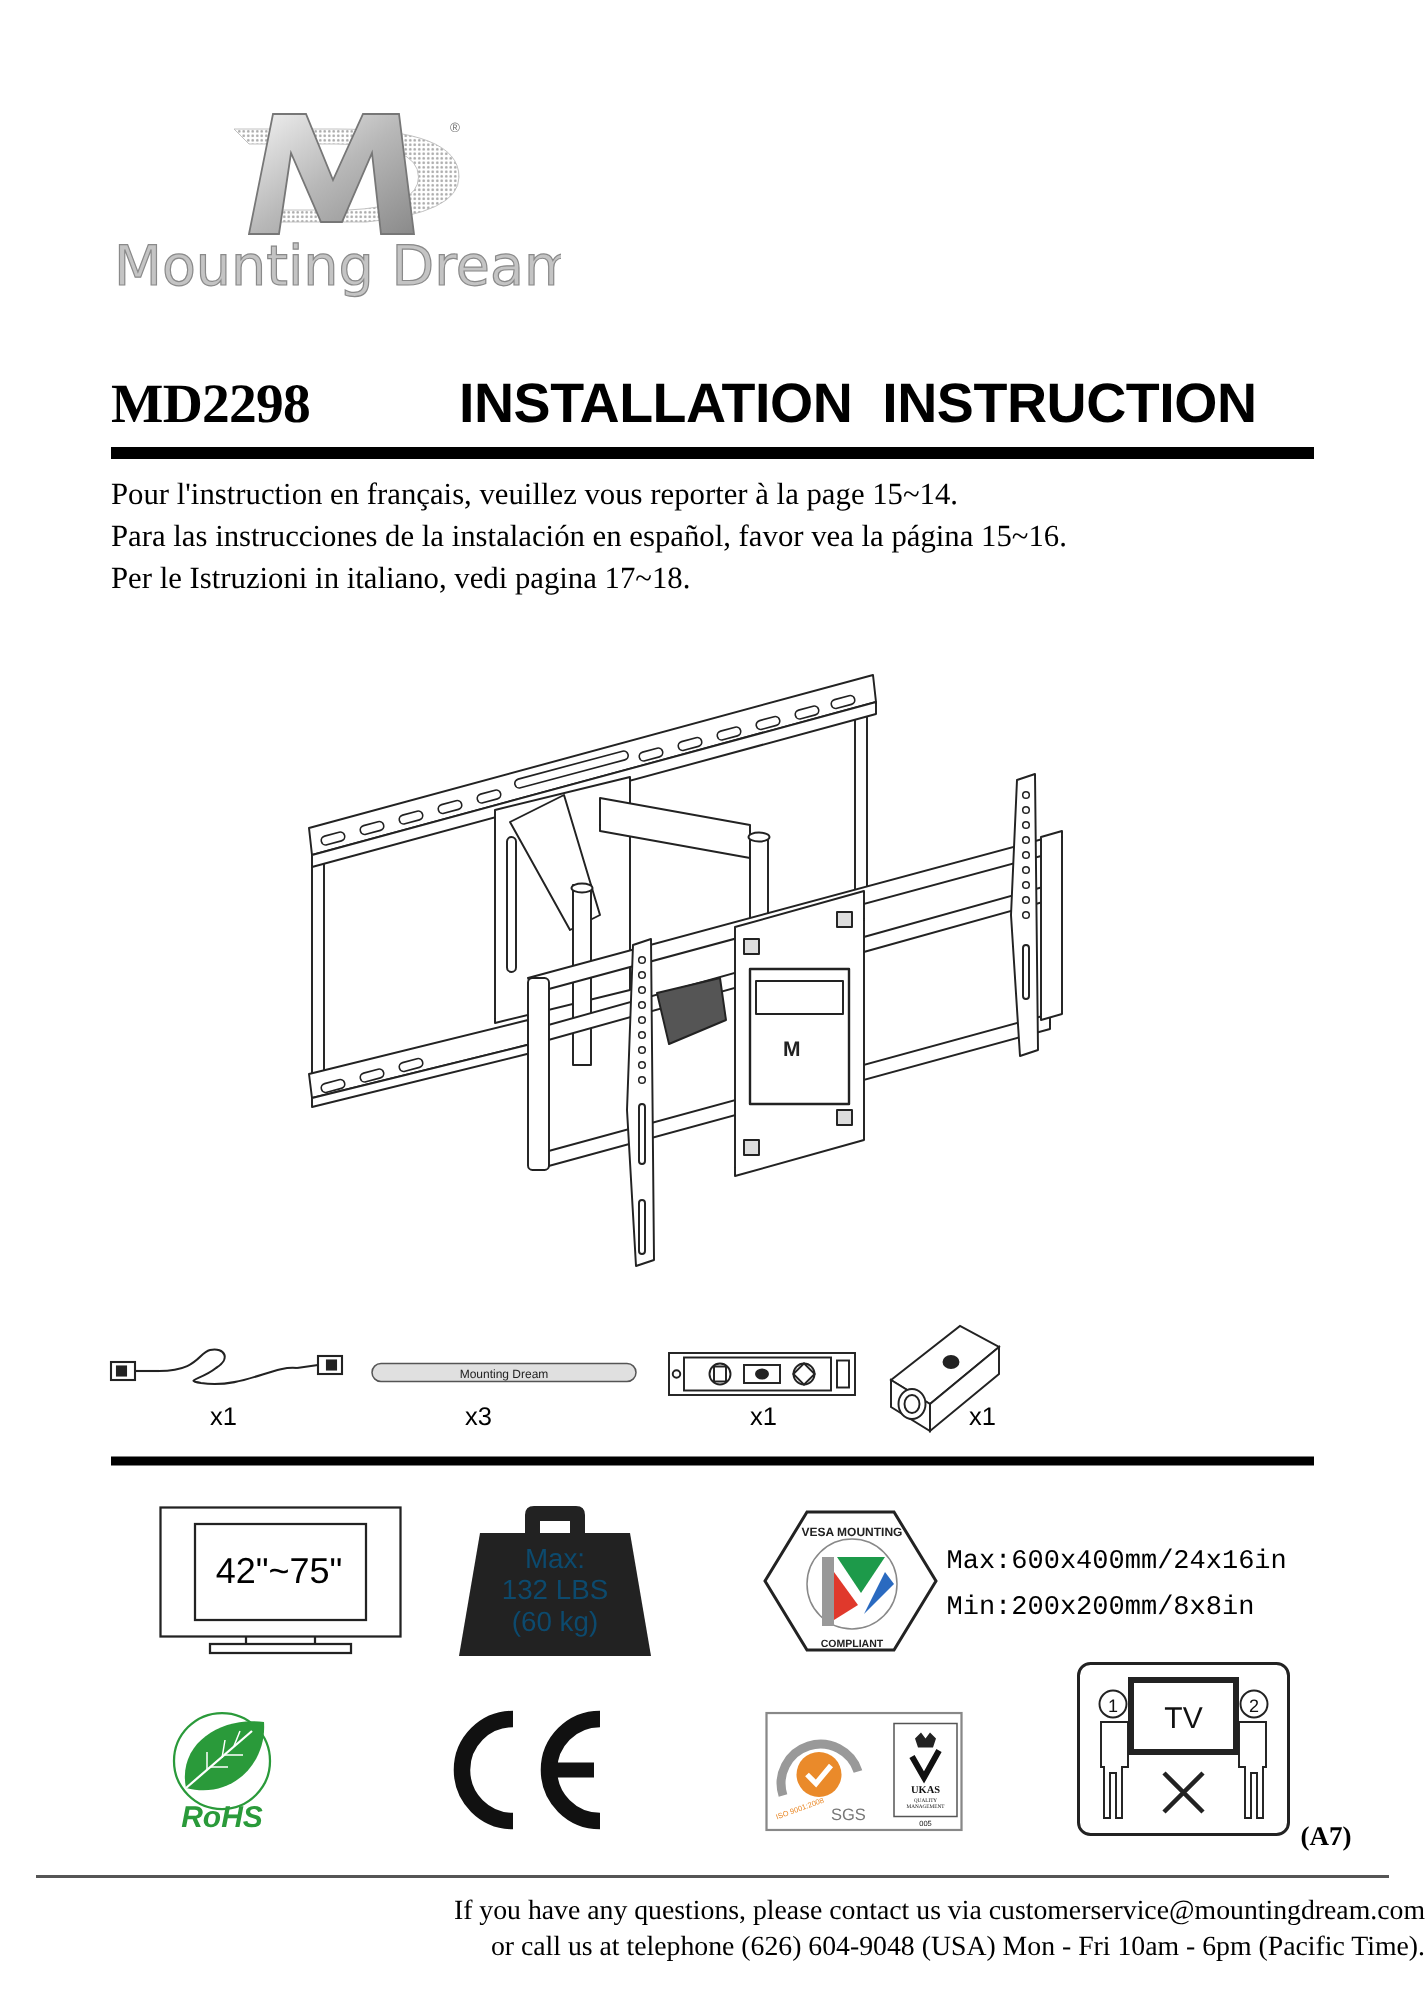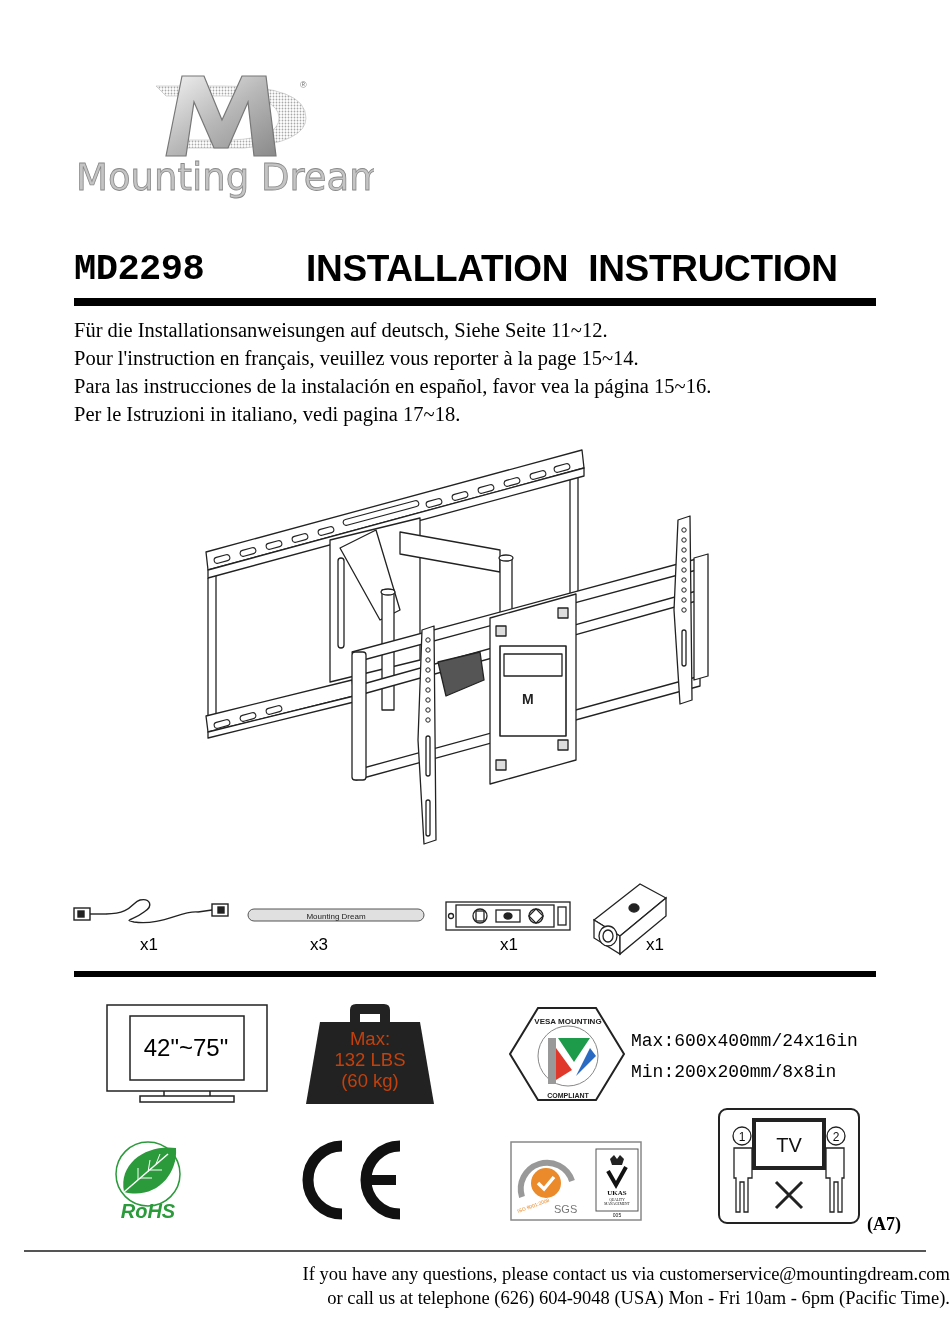--- a/index.html
+++ b/index.html
@@ -4,21 +4,21 @@
 <style>
   html, body { margin: 0; padding: 0; background: #ffffff; }
   body { width: 950px; height: 1339px; position: relative; overflow: hidden; font-family: "Liberation Serif", serif; color: #000; }
   .abs { position: absolute; }
 
   
   .logo { left: 74px; top: 68px; width: 300px; height: 132px; }
   .logo svg { width: 100%; height: 100%; }
 
   
-  .title-model { left: 74px; top: 248px; font-family: Liberation Mono, monospace; font-weight: bold; font-size: 37px; letter-spacing: -0.5px; }
+  .title-model { left: 74px; top: 248px; font-family: Liberation Serif, serif; font-weight: bold; font-size: 37px; letter-spacing: -0.5px; }
   .title-main { left: 306px; top: 248px; font-family: Liberation Sans, sans-serif; font-weight: bold; font-size: 37px; letter-spacing: -0.3px; }
   .title-rule { left: 74px; top: 298px; width: 802px; height: 8px; background: #000; }
 
   
   .lang { left: 74px; top: 316px; font-size: 20.5px; line-height: 28px; }
   .lang div { white-space: nowrap; }
 
   
   .drawing { left: 200px; top: 440px; width: 560px; height: 420px; }
   .drawing svg { width: 100%; height: 100%; }
@@ -28,21 +28,21 @@
   .acc svg { display: block; }
   .acc-qty { position: absolute; font-family: "Liberation Sans", sans-serif; font-size: 17px; }
 
   .mid-rule { left: 74px; top: 971px; width: 802px; height: 6px; background: #000; }
 
   
   .tv-size { left: 106px; top: 1004px; width: 162px; height: 100px; }
   .tv-size-label { position: absolute; left: 24px; top: 14px; width: 112px; height: 60px; display: flex; align-items: center; justify-content: center; font-family: "Liberation Sans", sans-serif; font-size: 24px; }
 
   .weight { left: 304px; top: 1002px; width: 132px; height: 104px; }
-  .weight-text { position: absolute; left: 0; top: 26px; width: 132px; text-align: center; color: #c2410c; font-family: "Liberation Sans", sans-serif; font-size: 18.5px; line-height: 21px; }
+  .weight-text { position: absolute; left: 0; top: 26px; width: 132px; text-align: center; color: #0c4a6e; font-family: "Liberation Sans", sans-serif; font-size: 18.5px; line-height: 21px; }
 
   .vesa { left: 508px; top: 1004px; width: 118px; height: 100px; }
   .vesa-text { left: 631px; top: 1026px; font-family: Liberation Mono, monospace; font-size: 18px; line-height: 31px; }
 
   .rohs { left: 104px; top: 1138px; width: 90px; height: 84px; text-align: right; }
   .ce { left: 294px; top: 1140px; width: 112px; height: 80px; }
   .iso { left: 510px; top: 1141px; width: 132px; height: 80px; }
   .twoperson { left: 718px; top: 1108px; width: 142px; height: 116px; }
   .page-code { left: 867px; top: 1214px; font-weight: bold; font-size: 18px; }
 
@@ -71,21 +71,20 @@
     <text x="226" y="20" font-size="9" fill="#777" font-family="Liberation Sans, sans-serif">®</text>
     <text x="2" y="122" font-size="37" fill="#c4c4c4" stroke="#8a8a8a" stroke-width="0.8" font-family="DejaVu Sans, sans-serif">Mounting Dream</text>
   </svg>
 </div>
 
 <div class="abs title-model">MD2298</div>
 <div class="abs title-main" style="white-space:pre;">INSTALLATION  INSTRUCTION</div>
 <div class="abs title-rule"></div>
 
 <div class="abs lang">
-  <div>Für die Installationsanweisungen auf deutsch, Siehe Seite 11~12.</div>
   <div>Pour l'instruction en français, veuillez vous reporter à la page 15~14.</div>
   <div>Para las instrucciones de la instalación en español, favor vea la página 15~16.</div>
   <div>Per le Istruzioni in italiano, vedi pagina 17~18.</div>
 </div>
 
 <div class="abs drawing">
   <svg viewBox="0 0 560 420" fill="#fff" stroke="#222" stroke-width="1.3" stroke-linejoin="round">
 
     <polygon points="6,112 382,10 384,28 8,130"></polygon>
     <polygon points="8,130 384,28 384,36 8,138"></polygon>

